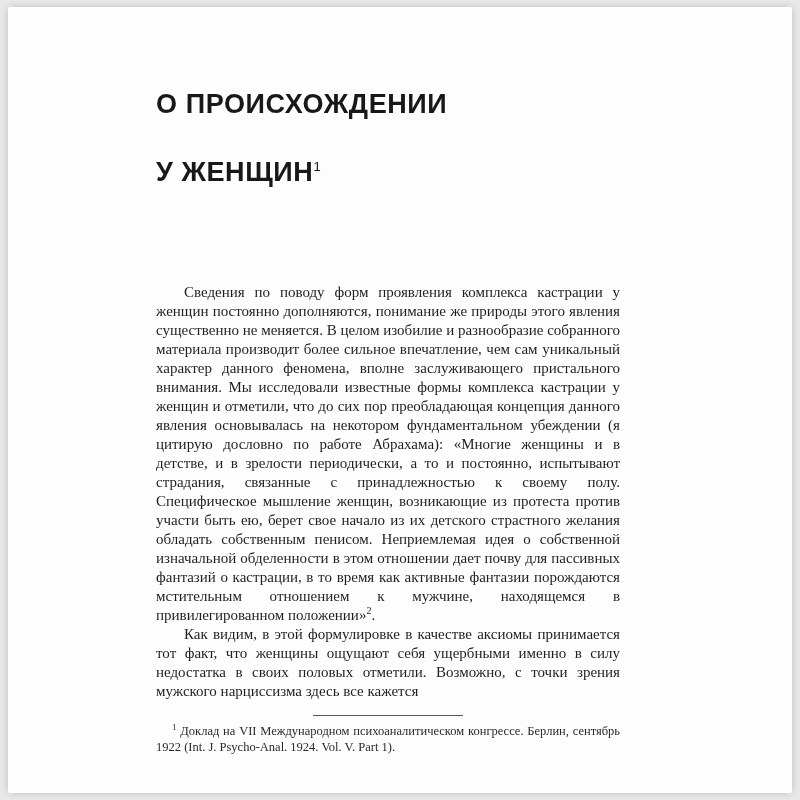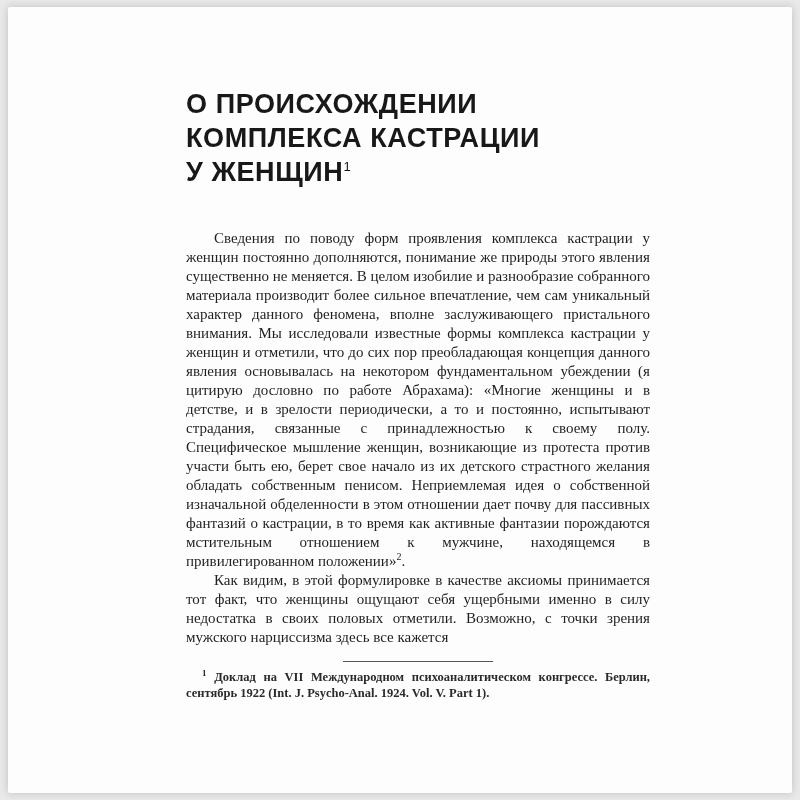--- a/index.html
+++ b/index.html
@@ -21,42 +21,42 @@
     left: 8px;
     top: 7px;
     right: 8px;
     bottom: 7px;
     background: #fdfdfd;
     box-shadow: 0 0 8px rgba(0,0,0,0.18);
     border-radius: 2px;
   }
   .content {
     position: absolute;
-    left: 178px;
+    left: 148px;
     top: 80px;
     width: 464px;
     color: #222;
   }
   h1.page-title {
     margin: 0;
     font-family: "Liberation Sans", sans-serif;
     font-weight: bold;
     font-size: 27px;
     line-height: 34px;
     letter-spacing: 0.6px;
     color: #181818;
   }
   h1.page-title sup {
     font-size: 13px;
     font-weight: normal;
     vertical-align: super;
     line-height: 0;
   }
   .body-text {
-    margin-top: 40px;
+    margin-top: 94px;
   }
   .body-text p {
     margin: 0;
     font-size: 15px;
     line-height: 19px;
     text-align: justify;
     text-indent: 28px;
     color: #1f1f1f;
   }
   .body-text sup {
@@ -74,38 +74,37 @@
   }
   .footnotes {
     font-size: 12.5px;
     line-height: 16px;
     color: #2a2a2a;
   }
   .footnotes .footnote {
     margin: 0;
     text-align: justify;
     text-indent: 16px;
-    font-weight: bold;
   }
   .footnotes sup {
     font-size: 9px;
     vertical-align: super;
     line-height: 0;
   }
 </style>
 </head>
 <body>
 
 <div class="photo-frame">
   <div class="book-page">
     <div class="content">
 
       <h1 class="page-title">
         <span>О ПРОИСХОЖДЕНИИ</span><br>
-        <span>КОМПЛЕКСА КАСТРАЦИИ</span><br>
+        <br>
         <span>У ЖЕНЩИН</span><sup>1</sup>
       </h1>
 
       <div class="body-text">
         <p><span>Сведения по поводу форм проявления комплекса кастрации у женщин постоянно дополняются, понимание же природы этого явления существенно не меняется. В целом изобилие и разнообразие собранного материала производит более сильное впечатление, чем сам уникальный характер данного феномена, вполне заслуживающего пристального внимания. Мы исследовали известные формы комплекса кастрации у женщин и отметили, что до сих пор преобладающая концепция данного явления основывалась на некотором фундаментальном убеждении (я цитирую дословно по работе Абрахама): «Многие женщины и в детстве, и в зрелости периодически, а то и постоянно, испытывают страдания, связанные с принадлежностью к своему полу. Специфическое мышление женщин, возникающие из протеста против участи быть ею, берет свое начало из их детского страстного желания обладать собственным пенисом. Неприемлемая идея о собственной изначальной обделенности в этом отношении дает почву для пассивных фантазий о кастрации, в то время как активные фантазии порождаются мстительным отношением к мужчине, находящемся в привилегированном положении»</span><sup>2</sup><span>.</span></p>
         <p><span>Как видим, в этой формулировке в качестве аксиомы принимается тот факт, что женщины ощущают себя ущербными именно в силу недостатка в своих половых отметили. Возможно, с точки зрения мужского нарциссизма здесь все кажется</span></p>
       </div>
 
       <hr class="footnote-divider">
 

